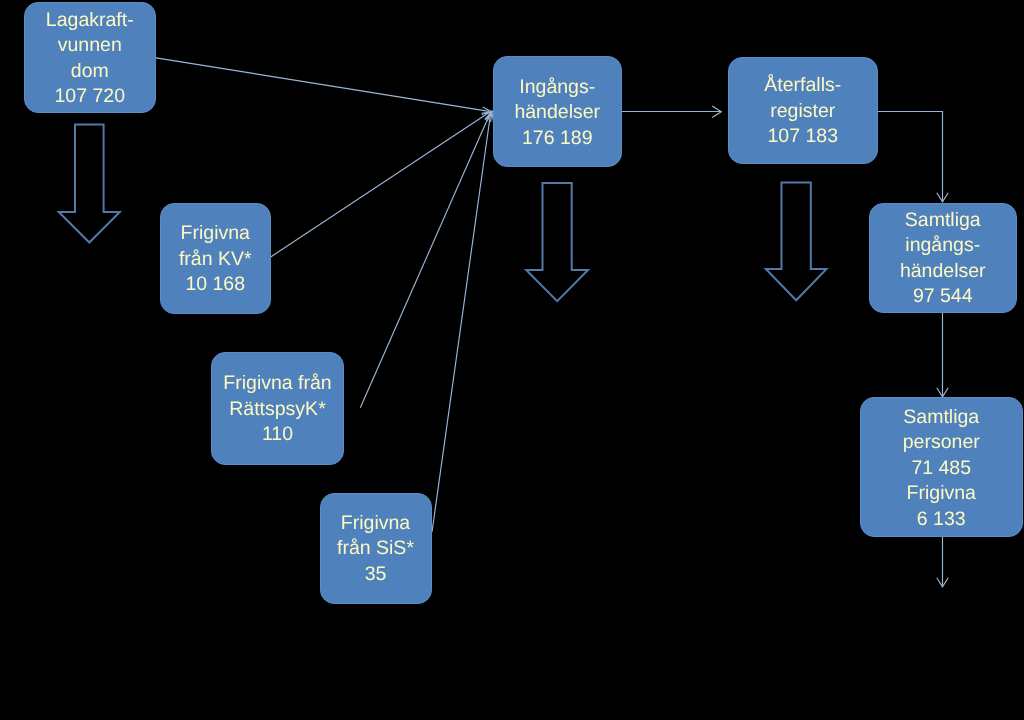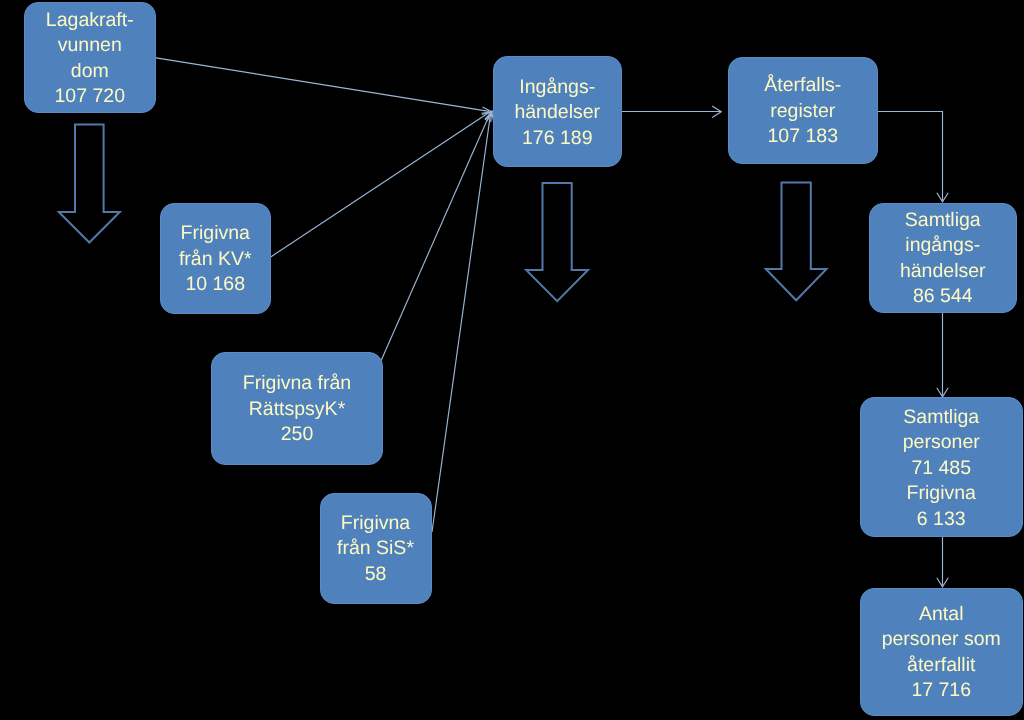--- a/index.html
+++ b/index.html
@@ -59,59 +59,53 @@
     <span class="ln">dom</span>
     <span class="ln">107 720</span>
   </div>
 
   <div class="node" style="left:160px;top:203px;width:110.5px;height:111px;">
     <span class="ln">Frigivna</span>
     <span class="ln">från KV*</span>
     <span class="ln">10 168</span>
   </div>
 
-  <div class="node" style="left:211px;top:352px;width:172px;height:113px;text-align:center;">
+  <div class="node" style="left:211px;top:352px;width:133px;height:113px;text-align:center;">
     <span class="ln">Frigivna från</span>
     <span class="ln">RättspsyK*</span>
-    <span class="ln">250</span>
+    <span class="ln">110</span>
   </div>
 
   <div class="node" style="left:319.5px;top:492.8px;width:112px;height:110.8px;">
     <span class="ln">Frigivna</span>
     <span class="ln">från SiS*</span>
-    <span class="ln">58</span>
+    <span class="ln">35</span>
   </div>
 
   <div class="node" style="left:493px;top:56.3px;width:128.5px;height:111px;">
     <span class="ln">Ingångs-</span>
     <span class="ln">händelser</span>
     <span class="ln">176 189</span>
   </div>
 
   <div class="node" style="left:728px;top:56.8px;width:149.5px;height:107px;">
     <span class="ln">Återfalls-</span>
     <span class="ln">register</span>
     <span class="ln">107 183</span>
   </div>
 
   <div class="node" style="left:868.5px;top:202.5px;width:148.5px;height:110.5px;">
     <span class="ln">Samtliga</span>
     <span class="ln">ingångs-</span>
     <span class="ln">händelser</span>
-    <span class="ln">86 544</span>
+    <span class="ln">97 544</span>
   </div>
 
   <div class="node" style="left:860px;top:397.3px;width:162.5px;height:140px;">
     <span class="ln">Samtliga</span>
     <span class="ln">personer</span>
     <span class="ln">71 485</span>
     <span class="ln">Frigivna</span>
     <span class="ln">6 133</span>
   </div>
 
-  <div class="node" style="left:860px;top:587.5px;width:162.5px;height:128.5px;">
-    <span class="ln">Antal</span>
-    <span class="ln">personer som</span>
-    <span class="ln">återfallit</span>
-    <span class="ln">17 716</span>
-  </div>
 
 </div>
 
 </body></html>

